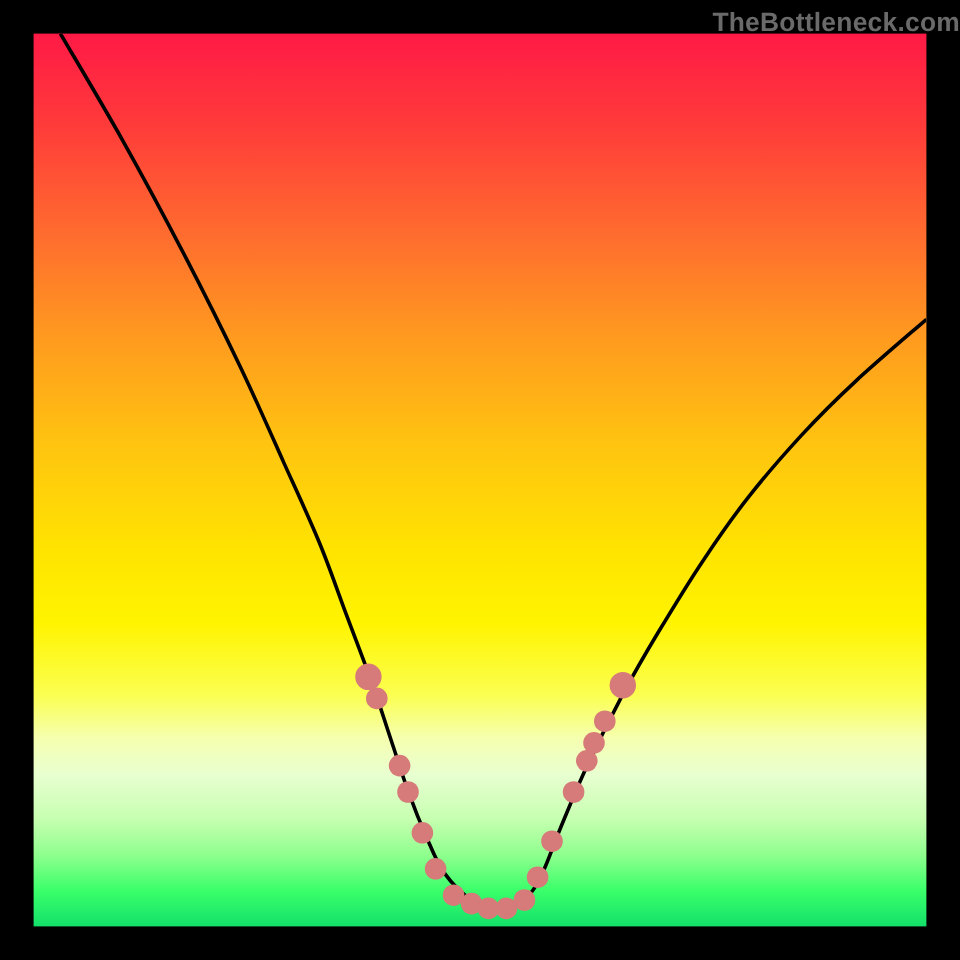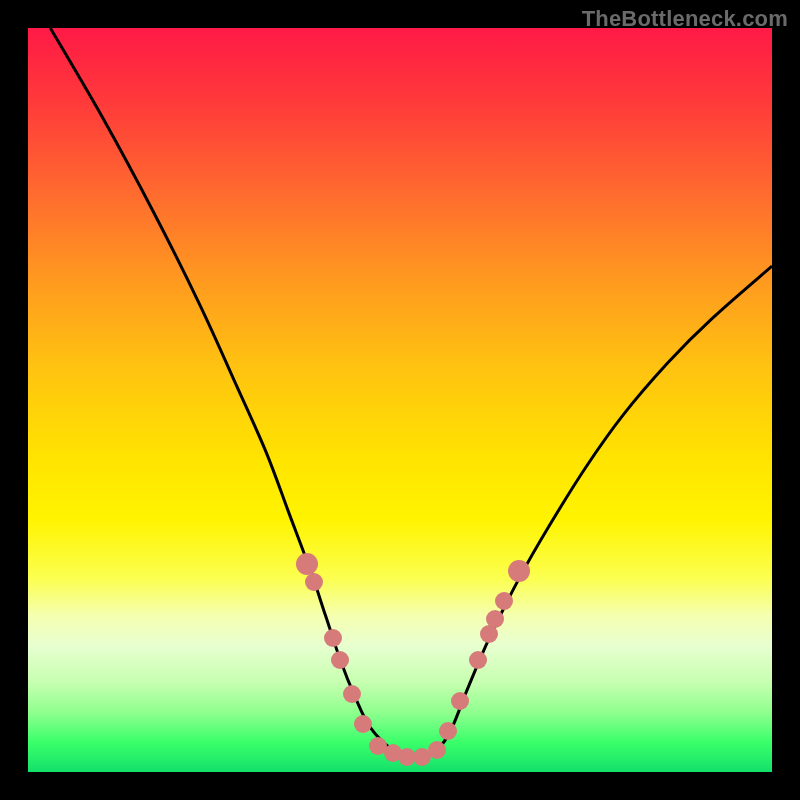--- a/index.html
+++ b/index.html
@@ -44,21 +44,21 @@
     position: absolute;
     left: 0;
     top: 0;
     width: 744px;
     height: 744px;
     pointer-events: none;
   }
   .watermark {
     position: absolute;
     top: 6px;
-    right: 12px;
+    right: 0;
     font-size: 22px;
     font-weight: 600;
     color: #6a6a6a;
     letter-spacing: 0.2px;
     user-select: none;
   }
   .dot {
     position: absolute;
     width: 18px;
     height: 18px;

